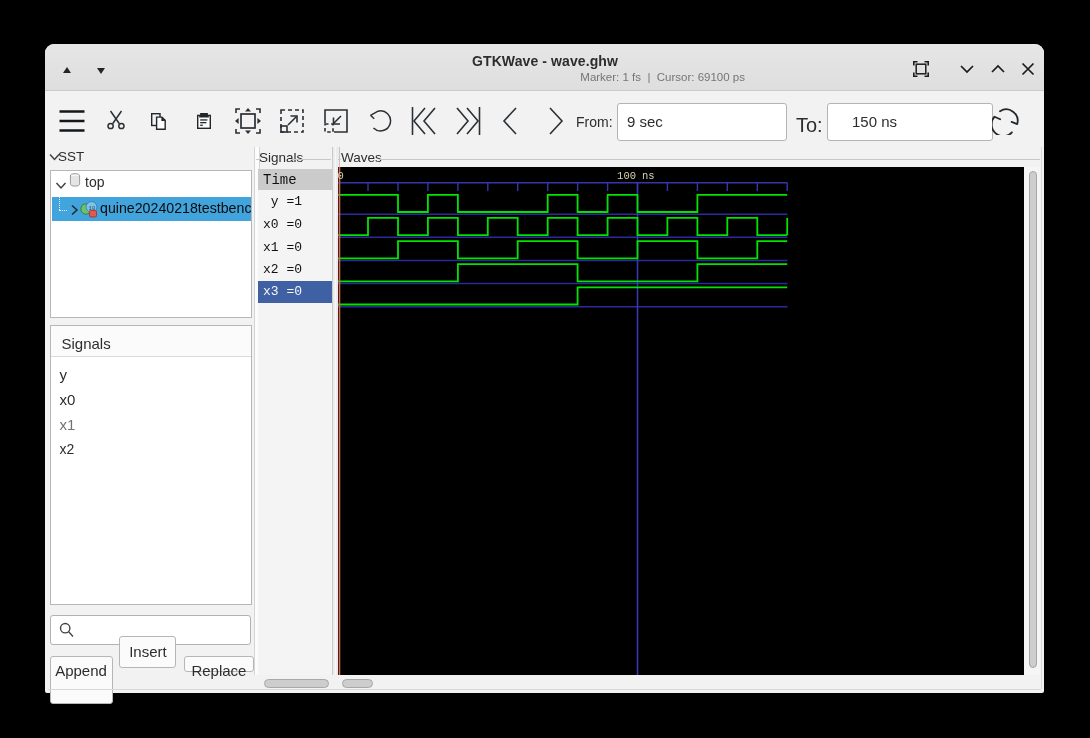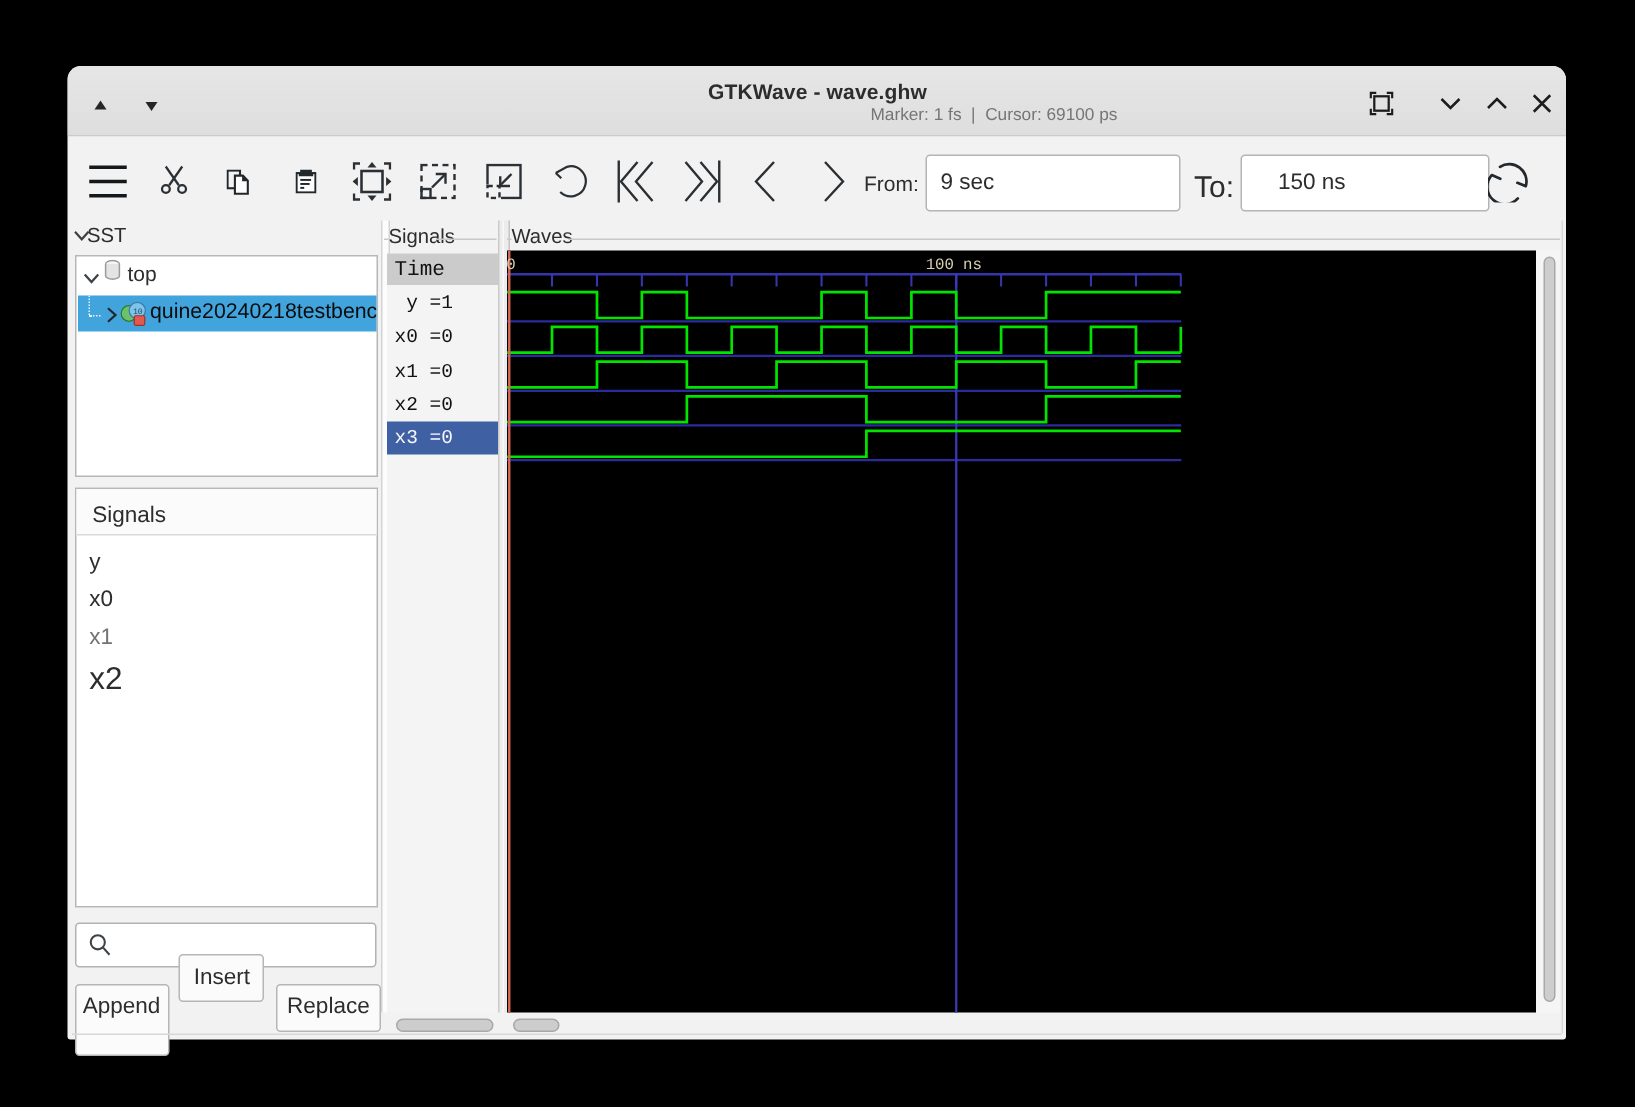--- a/index.html
+++ b/index.html
@@ -184,33 +184,33 @@
     </div>
   </div>
 
   <div class="abs" style="left:4.5px;top:280.5px;width:202px;height:280.5px;background:#fff;border:1px solid #b7b7b7;box-sizing:border-box;">
     <div style="position:absolute;left:0;top:0;width:100%;height:31px;background:#fbfbfb;border-bottom:1px solid #dadada;box-sizing:border-box;">
       <div style="position:absolute;left:11px;top:9px;font-size:15px;color:#2d2d2d;">Signals</div>
     </div>
     <div style="position:absolute;left:9px;top:40px;font-size:15px;color:#2d2d2d;">y</div>
     <div style="position:absolute;left:9px;top:65px;font-size:15px;color:#2d2d2d;">x0</div>
     <div style="position:absolute;left:9px;top:90px;font-size:15px;color:#737373;">x1</div>
-    <div style="position:absolute;left:9px;top:115px;font-size:21px;color:#2d2d2d;text-align:center;">x2</div>
+    <div style="position:absolute;left:9px;top:115px;font-size:14px;color:#2d2d2d;text-align:center;">x2</div>
   </div>
 
   <div class="abs" style="left:4.9px;top:571px;width:201.5px;height:30px;background:#fff;border:1px solid #b2b2b2;border-radius:3px;box-sizing:border-box;">
     <svg style="position:absolute;left:8px;top:6px;" width="16" height="17" viewBox="0 0 16 17">
       <circle cx="6.2" cy="6.2" r="4.7" stroke="#3e4347" stroke-width="1.4" fill="none"></circle>
       <path d="M9.6 9.6 L14 14.5" stroke="#3e4347" stroke-width="1.4"></path>
     </svg>
   </div>
 
   <div class="btn" style="left:4.5px;top:611.9px;width:63px;height:48px;padding-top:5.5px;">Append</div>
   <div class="btn" style="left:74.4px;top:592px;width:57px;height:31.5px;padding-top:5.5px;">Insert</div>
-  <div class="btn" style="left:139.2px;top:611.9px;width:69.5px;height:32px;padding-top:5.5px;">Replace</div>
+  <div class="btn" style="left:139.2px;top:611.9px;width:69.5px;height:16px;padding-top:5.5px;">Replace</div>
 
   <div class="abs" style="left:209px;top:103px;width:4px;height:528px;background:#fcfcfc;border-left:1px solid #d4d4d4;border-right:1px solid #d4d4d4;"></div>
   <div class="abs" style="left:286.5px;top:103px;width:6px;height:528px;background:#ececec;border-left:1px solid #cacaca;border-right:1px solid #c4c4c4;">
     <div style="position:absolute;left:2px;top:0;width:1.5px;height:528px;background:#f8f8f8;"></div>
   </div>
 
   <div class="abs" style="left:214px;top:106px;font-size:13.5px;color:#2d2d2d;">Signals</div>
   <div class="abs" style="left:246px;top:115px;width:40px;height:1px;background:#c8c8c8;"></div>
   <div class="abs" style="left:211px;top:115px;width:2.5px;height:1px;background:#c8c8c8;"></div>
   <div class="abs" style="left:213px;top:125px;width:73.5px;height:506px;background:#f4f4f5;">

